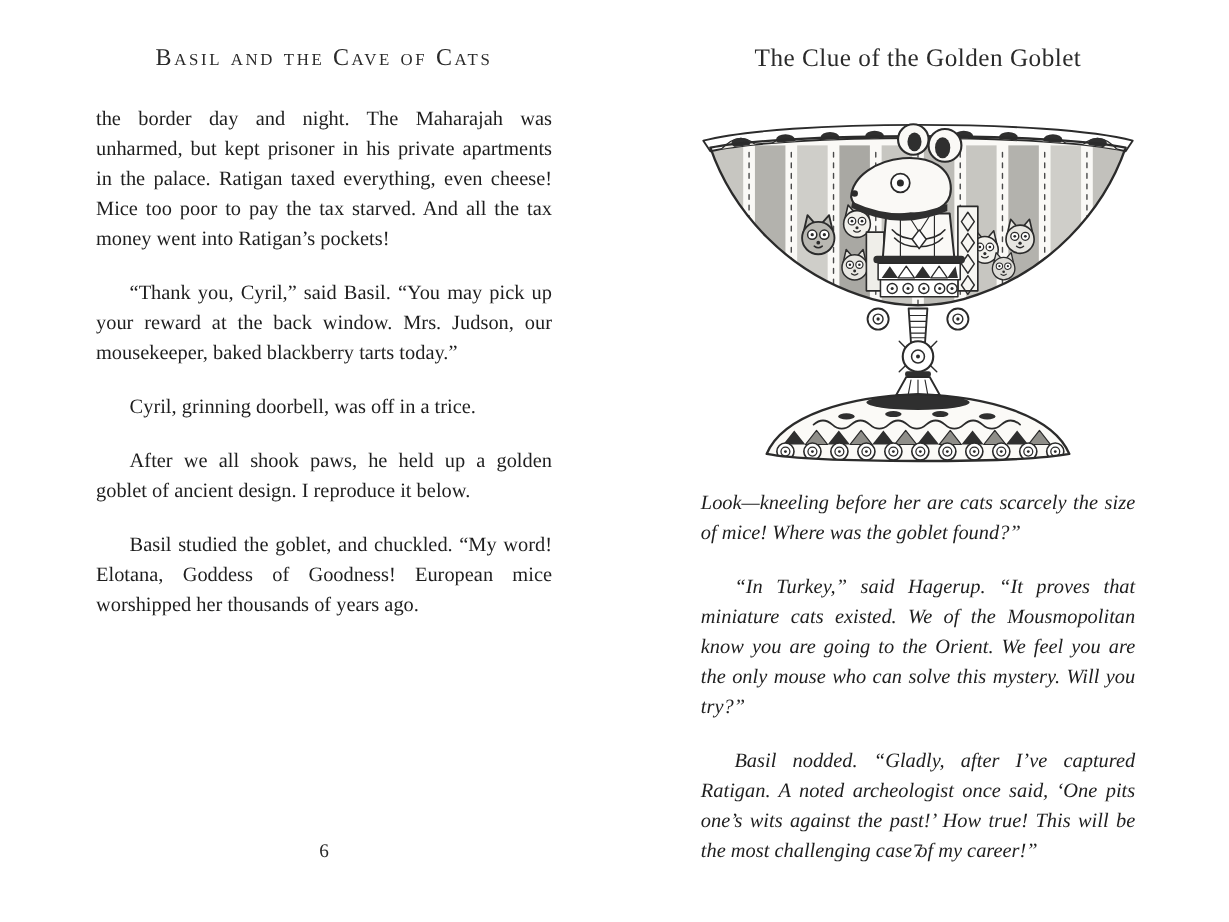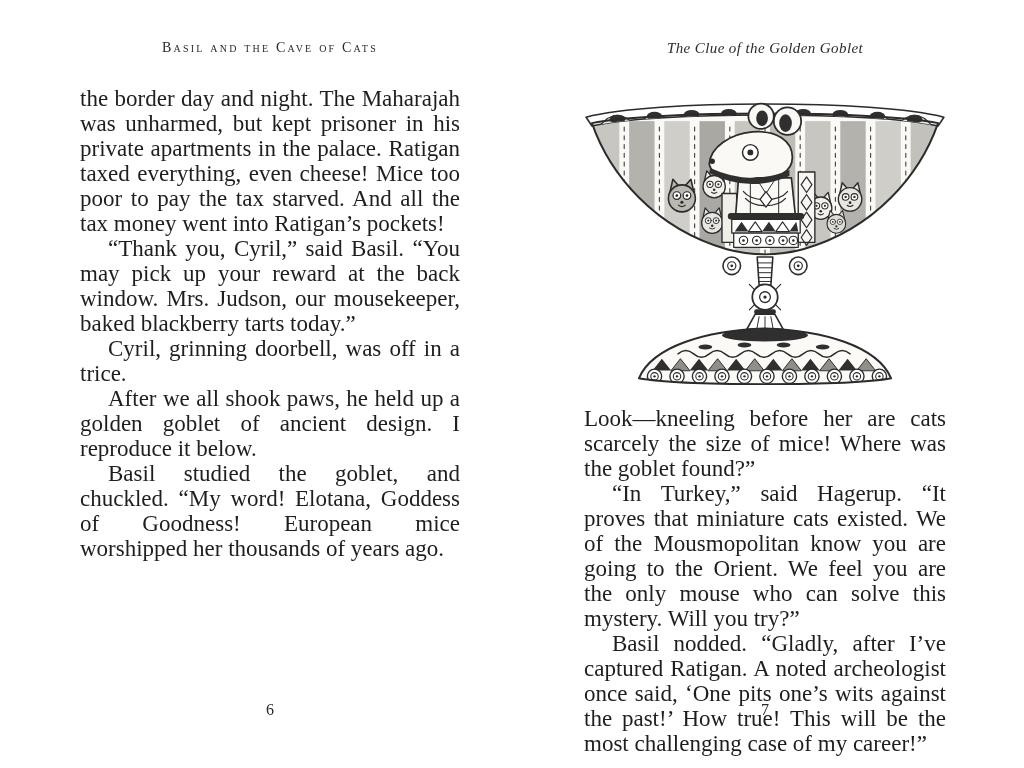--- a/index.html
+++ b/index.html
@@ -15,47 +15,46 @@
   .page--left  { left: 80px;  width: 380px; }
   .page--right { left: 584px; width: 362px; }
 
   .running-head {
     text-align: center;
     line-height: 20px;
     color: #2a2a2a;
   }
   .running-head--caps {
     font-variant: small-caps;
-    font-size: 14px;
+    font-size: 20px;
     letter-spacing: 2.2px;
   }
   .running-head--italic {
-    font-style: italic;
-    font-size: 15px;
+    font-size: 21px;
     letter-spacing: 0.4px;
   }
 
   .text-block {
     margin-top: 28px;
-    font-size: 23px;
+    font-size: 17px;
     line-height: 25px;
     text-align: justify;
     hyphens: manual;
   }
   .text-block p { margin: 0; }
-  .text-block p.indent { text-indent: 28px; }
+  .text-block p.indent { text-indent: 28px; margin-top: 20px; }
 
   .illustration-wrap {
     margin-top: 26px;
     height: 306px;
     display: flex;
     justify-content: center;
     align-items: flex-start;
   }
-  .page--right .text-block { margin-top: 16px; }
+  .page--right .text-block { margin-top: 16px; font-style: italic; }
 
   .page-number {
     position: absolute;
     top: 701px;
     text-align: center;
     font-size: 16px;
     color: #2a2a2a;
   }
   .page-number--left  { left: 80px;  width: 380px; }
   .page-number--right { left: 584px; width: 362px; }

